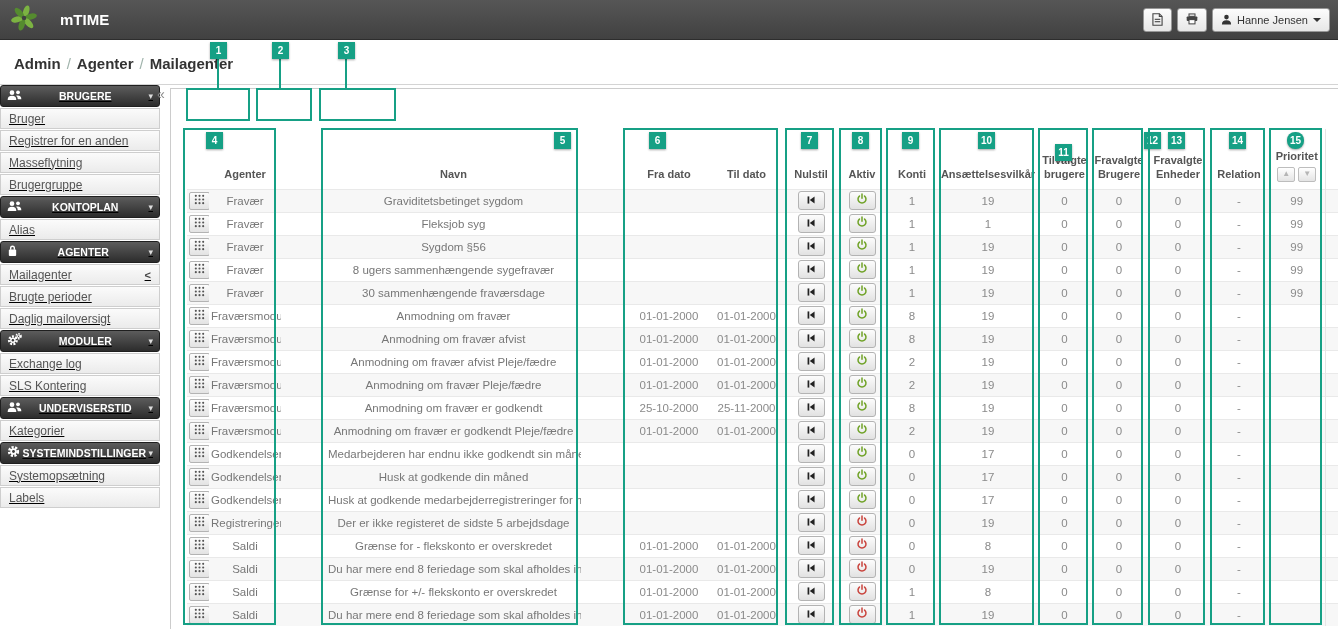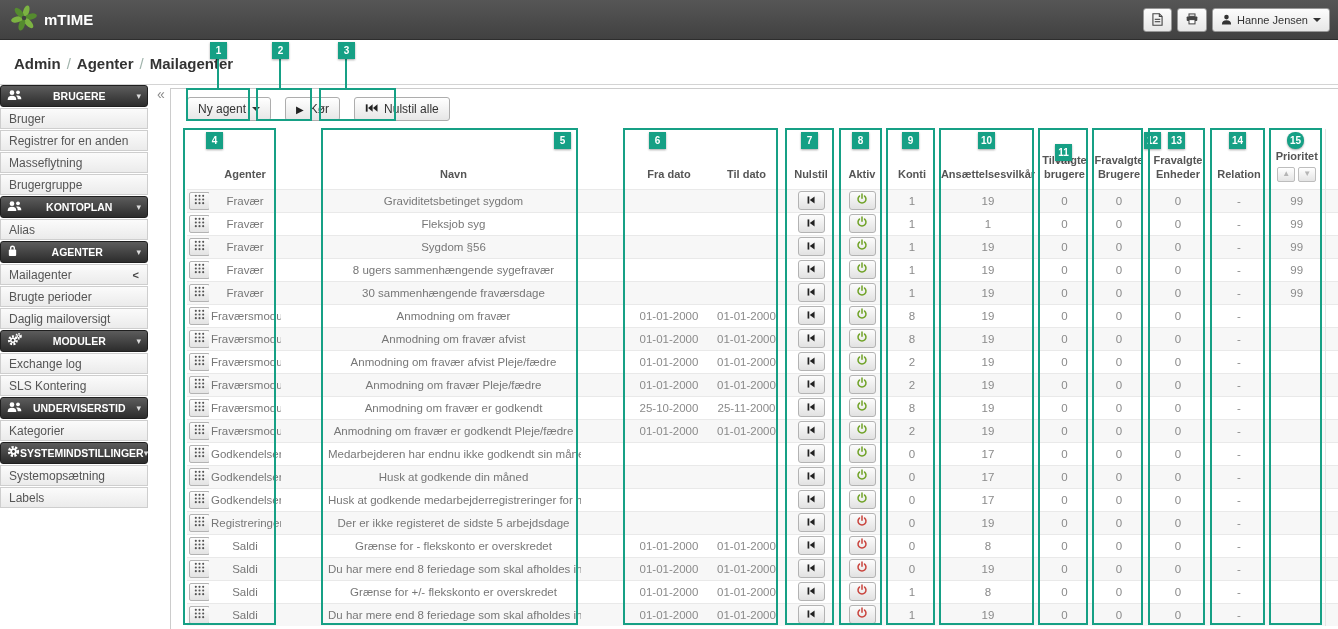--- a/index.html
+++ b/index.html
@@ -3,37 +3,37 @@
 <meta charset="utf-8">
 <style>
   * { margin:0; padding:0; box-sizing:border-box; }
   body { background:#fff; }
   .page { position:relative; width:1338px; height:629px; background:#fff; overflow:hidden;
           font-family:"Liberation Sans","DejaVu Sans",sans-serif; }
 
   
   .topbar { position:absolute; top:0; left:0; right:0; height:40px;
             background:linear-gradient(#565656,#414141); border-bottom:1px solid #2d2d2d; }
-  .brand { position:absolute; left:10px; top:4px; display:flex; align-items:center; gap:6px;
+  .brand { position:absolute; left:10px; top:4px; display:flex; align-items:center; gap:22px;
            color:#fff; font-weight:bold; font-size:15px; }
   .topbar-actions { position:absolute; right:8px; top:8px; display:flex; gap:5px; }
   .tb-btn { height:24px; background:linear-gradient(#fcfcfc,#e7e7e7); border:1px solid #979797;
             border-radius:3px; font-size:11px; color:#333; display:flex; align-items:center;
             gap:5px; padding:0 8px; cursor:pointer; }
   .caret { width:0; height:0; border-left:4px solid transparent; border-right:4px solid transparent;
            border-top:4px solid #333; display:inline-block; }
 
   
   .breadcrumb-bar { position:absolute; top:40px; left:0; right:0; height:45px; background:#fff;
                     border-bottom:1px solid #d4d4d4; }
   .breadcrumb { padding:15px 0 0 14px; font-size:15px; font-weight:bold; color:#333; }
   .crumb-sep { color:#9fb3ab; padding:0 6px; font-weight:normal; }
 
   
-  .sidebar { position:absolute; left:0; top:85px; width:148px; }
+  .sidebar { position:absolute; left:0; top:85px; width:160px;text-decoration:underline; }
   .side-header { height:22px; margin-bottom:1px; background:linear-gradient(#5c5c5c,#2c2c2c);
                  border:1px solid #1f1f1f; border-radius:3px; color:#fff; display:flex;
                  align-items:center; padding:0 6px; cursor:pointer; }
   .side-header .shlbl { flex:1; text-align:center; font-size:10.5px; font-weight:bold; }
   .side-header .chev { color:#ddd; font-size:9px; }
   .side-item { height:21px; margin-bottom:1px; background:linear-gradient(#fbfbfb,#ebebeb);
                border:1px solid #cecece; display:flex; align-items:center; padding:0 8px;
                font-size:12px; color:#555; cursor:pointer; }
   .side-item .silbl { flex:1; }
   .side-item .active-mark { color:#444; font-weight:bold; font-size:11px; }
@@ -242,40 +242,20 @@
       <div class="side-item">
         <span class="silbl">Systemopsætning</span>
       </div>
       <div class="side-item">
         <span class="silbl">Labels</span>
       </div>
     </div>
   <div class="collapse-btn">«</div>
 
   <div class="main-panel">
-    <div class="toolbar">
-      <button class="btn">
-        <span>Ny agent</span>
-        <span class="caret"></span>
-      </button>
-      <button class="btn">
-        <span class="play">▶</span>
-        <span>Kør</span>
-      </button>
-      <button class="btn">
-        <span>
-          <svg width="13" height="12" viewBox="0 0 16 14">
-            <rect x="1" y="2.5" width="2.2" height="9" fill="#222"></rect>
-            <path d="M9.4 2.5 V11.5 L3.8 7 Z" fill="#222"></path>
-            <path d="M15.4 2.5 V11.5 L9.8 7 Z" fill="#222"></path>
-          </svg>
-        </span>
-        <span>Nulstil alle</span>
-      </button>
-    </div>
 
     <table class="grid">
       <colgroup>
         <col style="width:22px">
           <col style="width:72px">
           <col style="width:45px">
         <col style="width:255px">
           <col style="width:48px">
           <col style="width:80px">
         <col style="width:75px">

